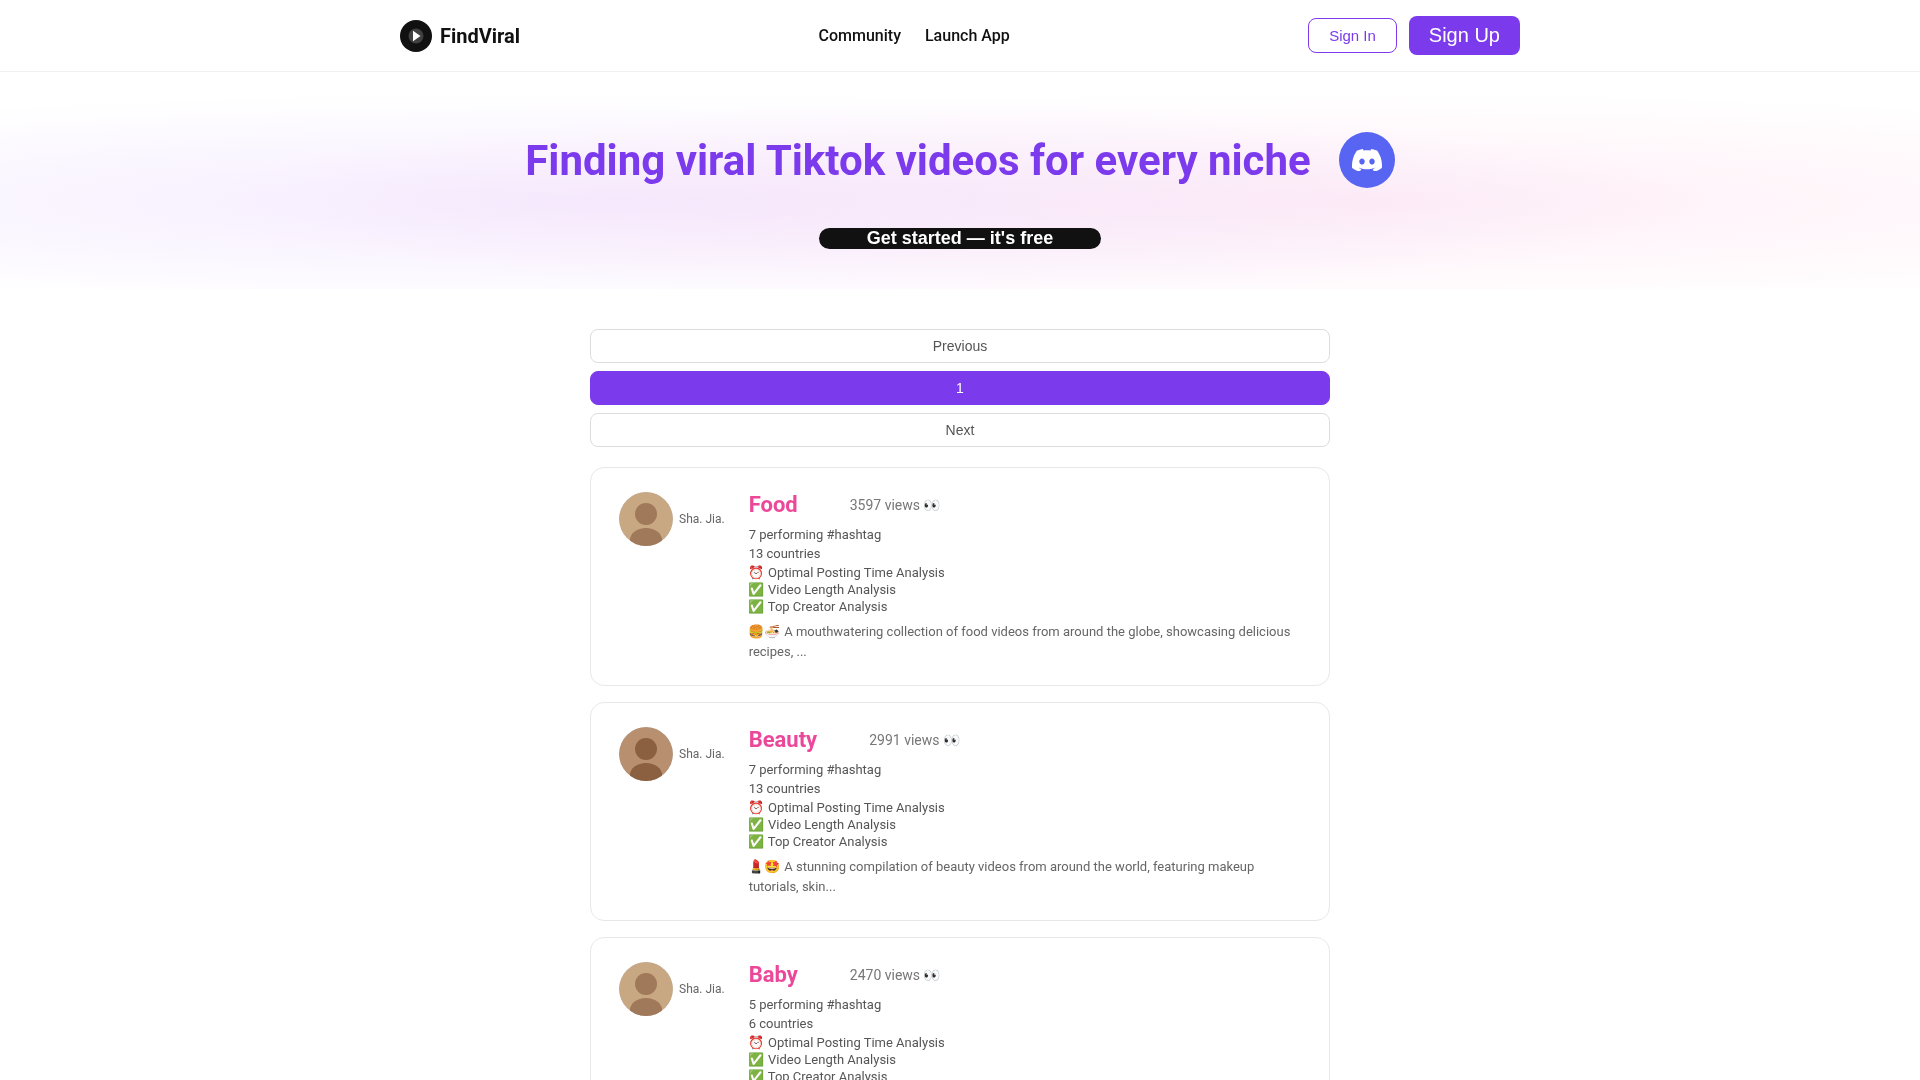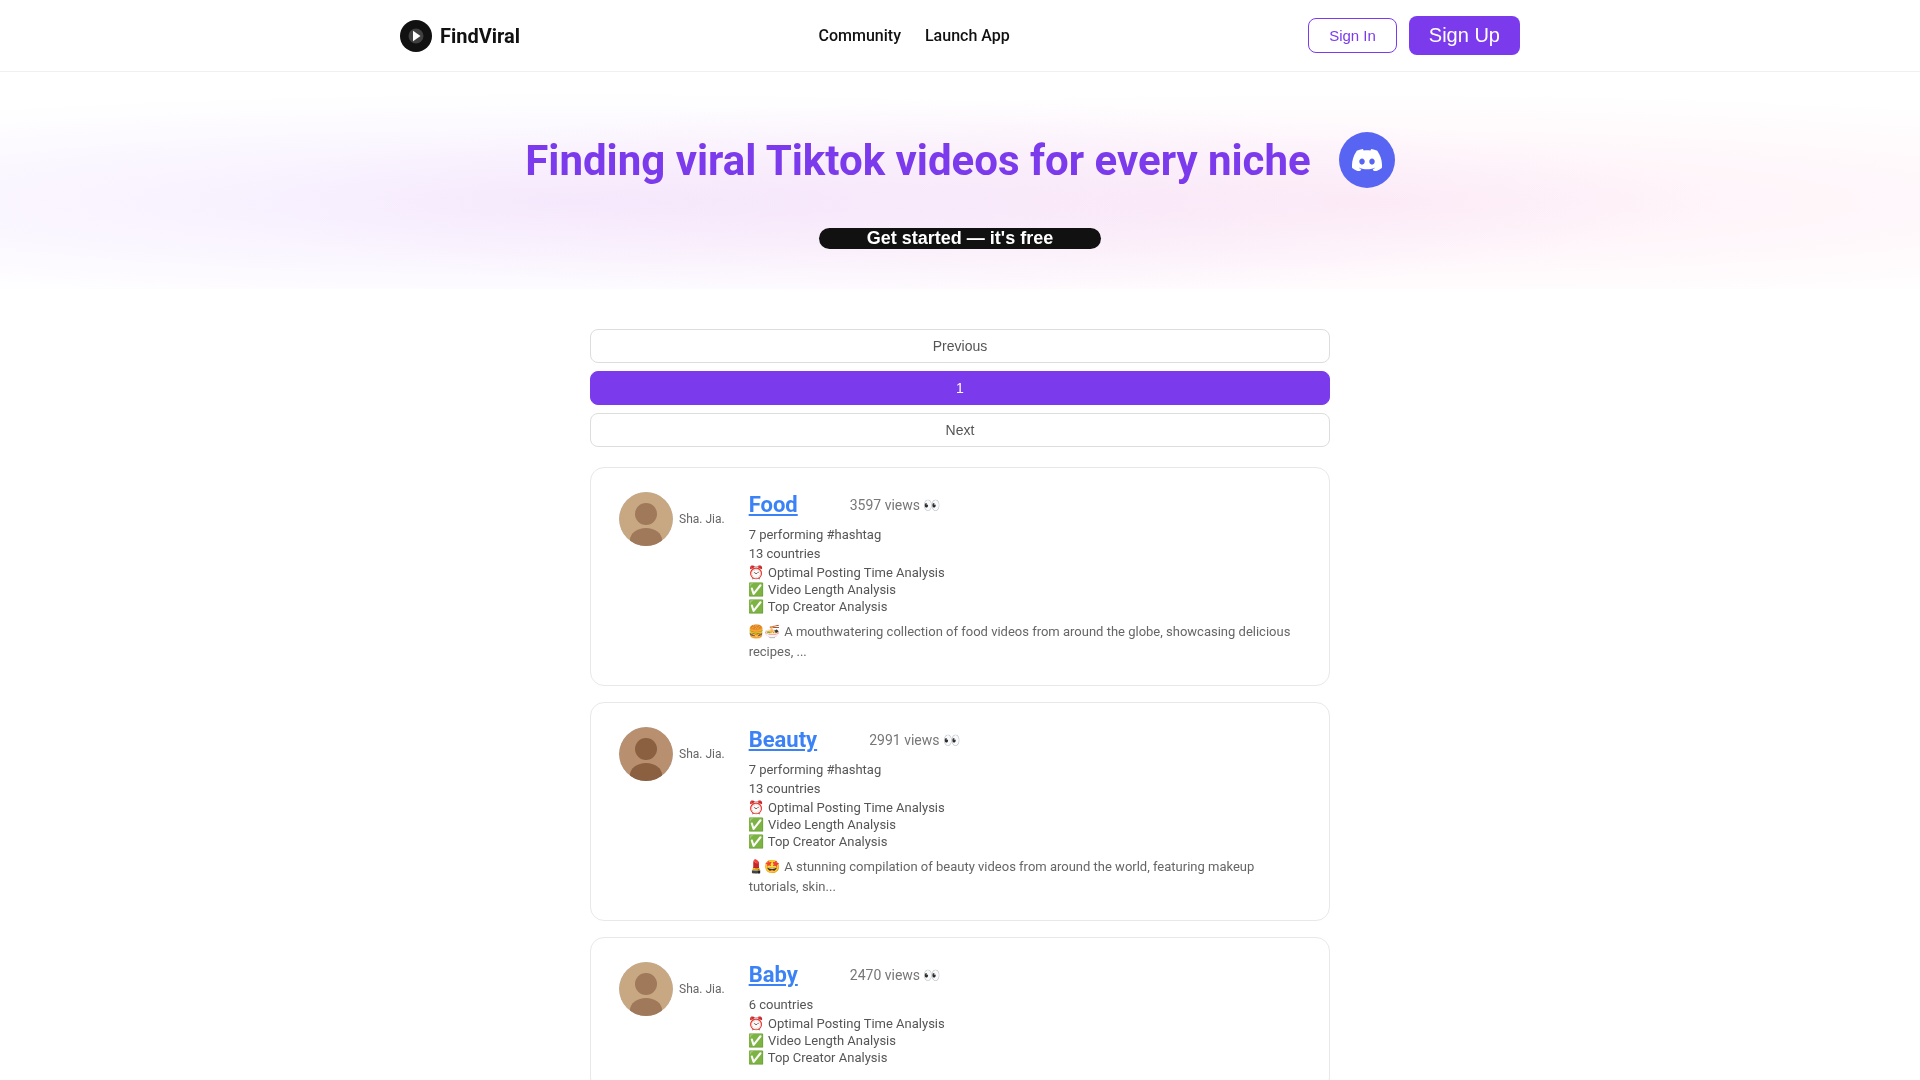--- a/index.html
+++ b/index.html
@@ -206,22 +206,21 @@
     }
     .card-title-row {
       display: flex;
       align-items: center;
       gap: 12px;
       margin-bottom: 10px;
     }
     .card-title {
       font-size: 22px;
       font-weight: 700;
-      color: #3b82f6;
-      text-decoration: underline;
+      color: #ec4899;
     }
     .card-views {
       font-size: 14px;
       color: #777;
       margin-left: 40px;
     }
     .card-right {
       flex: 1;
     }
     .card-meta {
@@ -355,20 +354,21 @@
           <ellipse cx="27" cy="48" rx="16" ry="12" fill="#a0785a"></ellipse>
         </svg>
       </div>
       <span class="username">Sha. Jia.</span>
     </div>
     <div class="card-right">
       <div class="card-title-row">
         <span class="card-title">Baby</span>
         <span class="card-views">2470 views 👀</span>
       </div>
+      <div class="card-meta">5 performing #hashtag</div>
       <div class="card-meta">6 countries</div>
       <div class="card-feature">⏰ Optimal Posting Time Analysis</div>
       <div class="card-feature">✅ Video Length Analysis</div>
       <div class="card-feature">✅ Top Creator Analysis</div>
 
     </div>
   </div>
 </section>
 
 </body></html>

